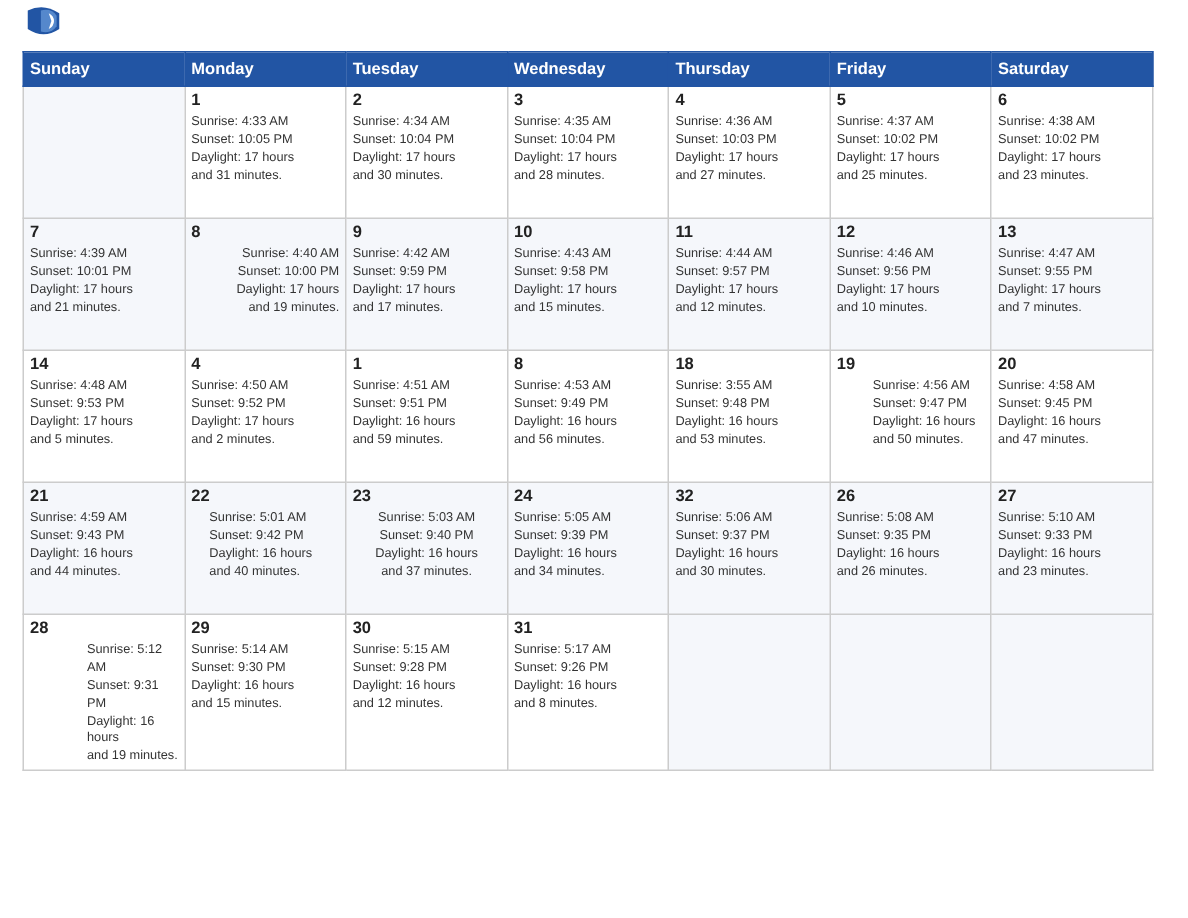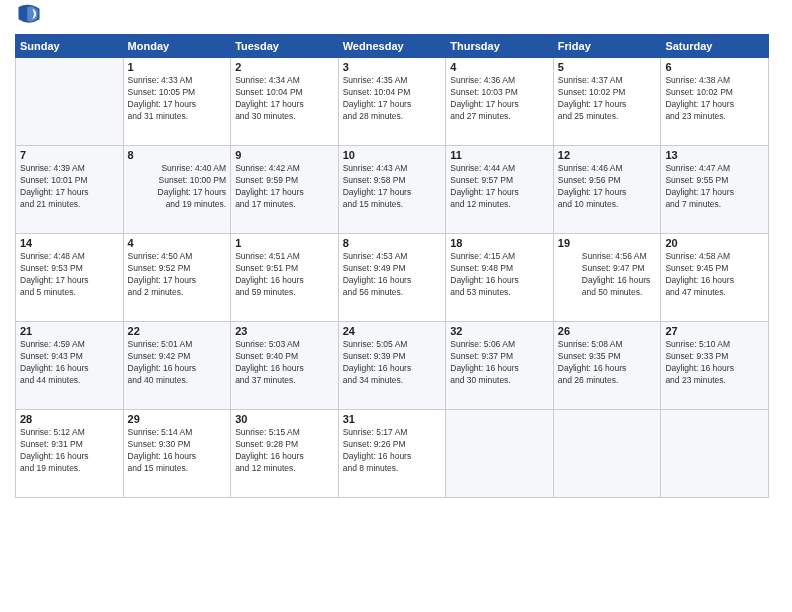--- a/index.html
+++ b/index.html
@@ -253,21 +253,21 @@
           </td>
           <td>
             <span class="day-num">8</span>
             <div class="cell-text" style="white-space: pre-line;">Sunrise: 4:53 AM
 Sunset: 9:49 PM
 Daylight: 16 hours
 and 56 minutes.</div>
           </td>
           <td>
             <span class="day-num">18</span>
-            <div class="cell-text" style="white-space: pre-line;">Sunrise: 4:15 AM
+            <div class="cell-text" style="white-space: pre-line;">Sunrise: 3:55 AM
 Sunset: 9:48 PM
 Daylight: 16 hours
 and 53 minutes.</div>
           </td>
           <td>
             <span class="day-num">19</span>
             <div class="cell-text" style="white-space: pre-line; margin-left: 24px;">Sunrise: 4:56 AM
 Sunset: 9:47 PM
 Daylight: 16 hours
 and 50 minutes.</div>
@@ -283,28 +283,28 @@
         <tr>
           <td>
             <span class="day-num">21</span>
             <div class="cell-text" style="white-space: pre-line;">Sunrise: 4:59 AM
 Sunset: 9:43 PM
 Daylight: 16 hours
 and 44 minutes.</div>
           </td>
           <td>
             <span class="day-num">22</span>
-            <div class="cell-text" style="white-space: pre-line;">Sunrise: 5:01 AM
+            <div class="cell-text" style="white-space: pre-line; margin-left: 12px;">Sunrise: 5:01 AM
 Sunset: 9:42 PM
 Daylight: 16 hours
 and 40 minutes.</div>
           </td>
           <td>
             <span class="day-num">23</span>
-            <div class="cell-text" style="white-space: pre-line;">Sunrise: 5:03 AM
+            <div class="cell-text" style="white-space: pre-line; text-align: center;">Sunrise: 5:03 AM
 Sunset: 9:40 PM
 Daylight: 16 hours
 and 37 minutes.</div>
           </td>
           <td>
             <span class="day-num">24</span>
             <div class="cell-text" style="white-space: pre-line;">Sunrise: 5:05 AM
 Sunset: 9:39 PM
 Daylight: 16 hours
 and 34 minutes.</div>
@@ -327,21 +327,21 @@
             <span class="day-num">27</span>
             <div class="cell-text" style="white-space: pre-line;">Sunrise: 5:10 AM
 Sunset: 9:33 PM
 Daylight: 16 hours
 and 23 minutes.</div>
           </td>
         </tr>
         <tr>
           <td>
             <span class="day-num">28</span>
-            <div class="cell-text" style="white-space: pre-line;">Sunrise: 5:12 AM
+            <div class="cell-text" style="white-space: pre-line; margin-left: 38px;">Sunrise: 5:12 AM
 Sunset: 9:31 PM
 Daylight: 16 hours
 and 19 minutes.</div>
           </td>
           <td>
             <span class="day-num">29</span>
             <div class="cell-text" style="white-space: pre-line;">Sunrise: 5:14 AM
 Sunset: 9:30 PM
 Daylight: 16 hours
 and 15 minutes.</div>

